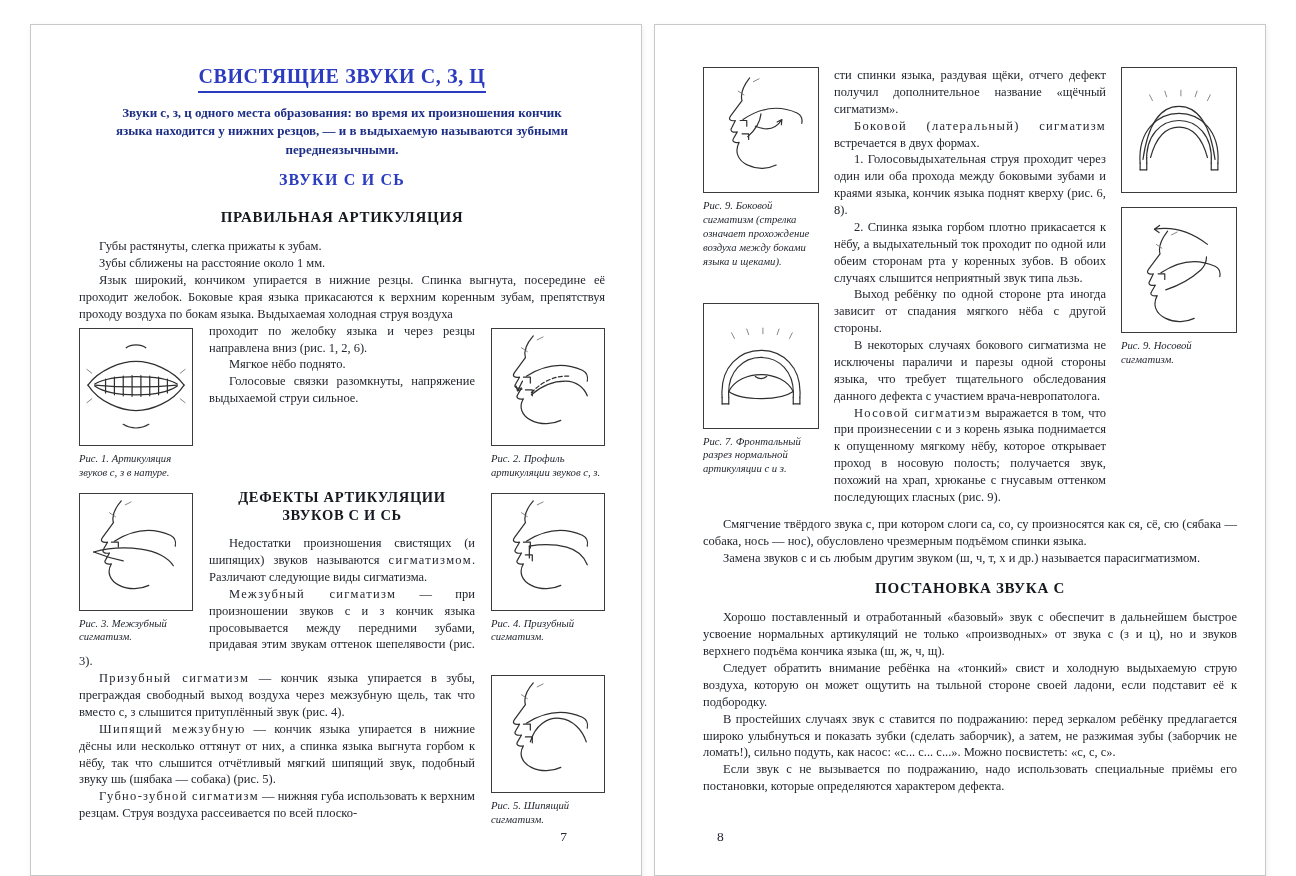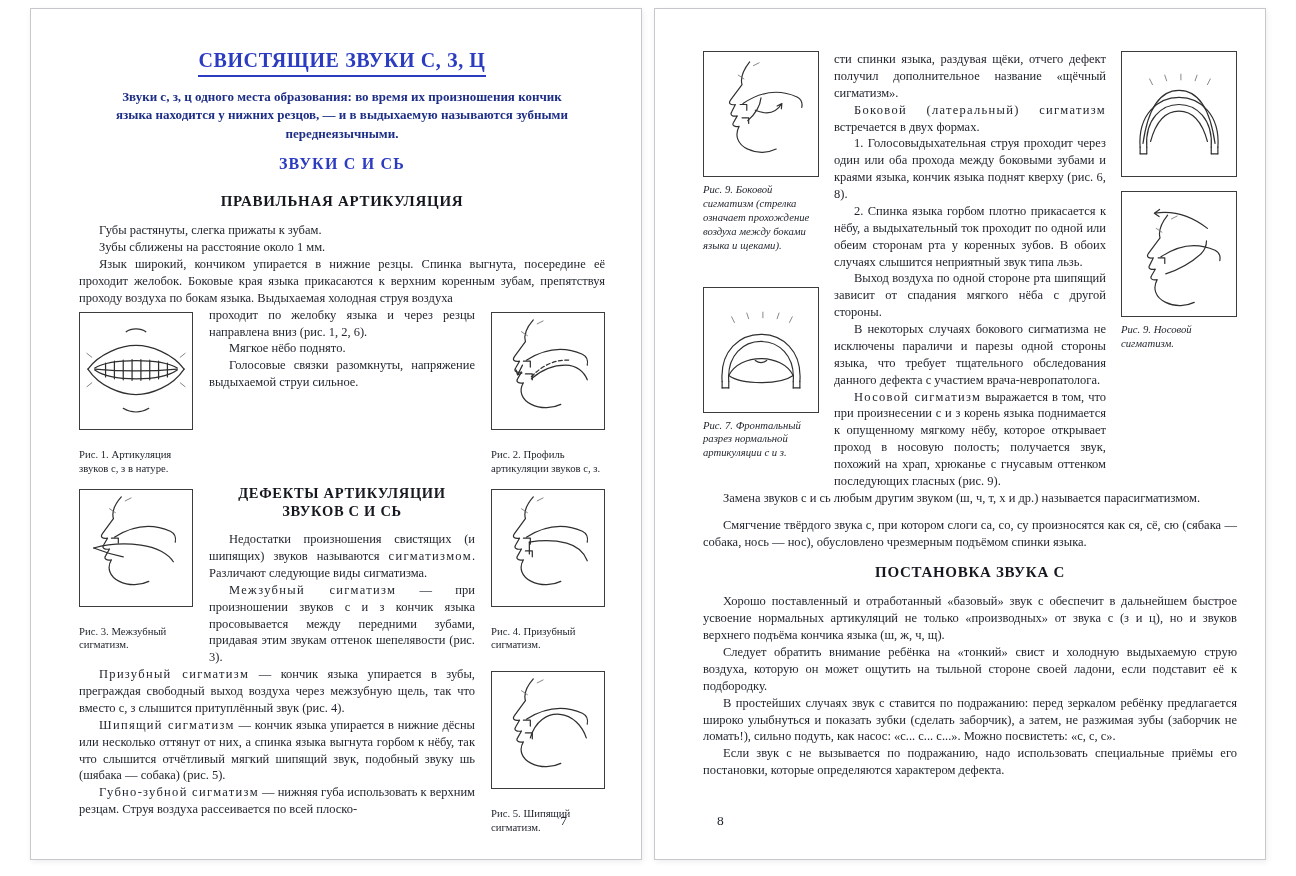--- a/index.html
+++ b/index.html
@@ -12,21 +12,21 @@
   *{box-sizing:border-box;}
   html,body{margin:0;padding:0;}
   body{
     width:1296px;height:876px;background:#ffffff;
     font-family:"Liberation Serif","DejaVu Serif",serif;
     color:var(--ink);
     overflow:hidden;
   }
   .spread{
     width:1296px;height:876px;
-    display:flex;justify-content:center;align-items:flex-start;
+    display:flex;justify-content:center;align-items:flex-end;
     gap:12px;padding-top:8px;
   }
   .page{
     width:612px;height:852px;background:#fff;
     border:1px solid #c6c8cb;
     box-shadow:1px 2px 6px rgba(0,0,0,.07);
     position:relative;overflow:hidden;
   }
   .content{height:100%;}
   .content.left-c{padding:34px 36px 0 48px;}
@@ -62,22 +62,22 @@
   .spaced{letter-spacing:1.3px;}
 
   .fig{width:114px;}
   .fl{float:left;margin:5px 16px 4px 0;}
   .fr{float:right;margin:5px 0 4px 16px;}
   .fig .box{
     width:114px;height:118px;border:1.2px solid #3c3c3c;background:#fff;
     display:flex;align-items:center;justify-content:center;padding:2px;
   }
   .fig .cap{
-    font-size:10.7px;line-height:1.3;
-    margin-top:18px;text-align:left;color:var(--ink);
+    font-size:10.7px;line-height:1.3;font-style:italic;
+    margin-top:6px;text-align:left;color:var(--ink);
   }
   .clearfix::after{content:"";display:block;clear:both;}
 
   .threecol{display:flex;gap:15px;}
   .figcol{width:116px;flex:none;}
   .textcol{flex:1;min-width:0;}
   .figcol .box2{
     width:116px;height:126px;border:1.2px solid #3c3c3c;background:#fff;
     display:flex;align-items:center;justify-content:center;padding:2px;
   }
@@ -204,21 +204,21 @@
               <path d="M32,59 L39,59 L39,65"></path>
               <path d="M37,64 C42,47 54,39 67,40 C80,41 90,52 94,64"></path>
               <path class="lt" d="M44,8 L50,5 M34,20 L28,16"></path>
             </svg>
           </div>
           <div class="cap">Рис. 5. Шипящий сигматизм.</div>
         </div>
 
         <p class="para"><span class="spaced">Призубный сигматизм</span><span> — кончик языка упирается в зубы, преграждая свободный выход воздуха через межзубную щель, так что вместо с, з слышится притуплённый звук (рис. 4).</span></p>
 
-        <p class="para"><span class="spaced">Шипящий сигматизм</span><span> — кончик языка упирается в нижние дёсны или несколько оттянут от них, а спинка языка выгнута горбом к нёбу, так что слышится отчётливый мягкий шипящий звук, подобный звуку шь (шябака — собака) (рис. 5).</span></p>
+        <p class="para"><span class="spaced">Шипящий межзубную</span><span> — кончик языка упирается в нижние дёсны или несколько оттянут от них, а спинка языка выгнута горбом к нёбу, так что слышится отчётливый мягкий шипящий звук, подобный звуку шь (шябака — собака) (рис. 5).</span></p>
 
         <p class="para"><span class="spaced">Губно-зубной сигматизм</span><span> — нижняя губа использовать к верхним резцам. Струя воздуха рассеивается по всей плоско-</span></p>
       </div>
 
     </div>
     <div class="pgnum pg-left">7</div>
   </div>
 
   <div class="page">
     <div class="content right-c">
@@ -256,21 +256,21 @@
             </div>
             <div class="cap">Рис. 7. Фронтальный разрез нормальной артикуляции с и з.</div>
           </div>
         </div>
 
         <div class="textcol">
           <p class="para noindent">сти спинки языка, раздувая щёки, отчего дефект получил дополнительное название «щёчный сигматизм».</p>
           <p class="para"><span class="spaced">Боковой (латеральный) сигматизм</span><span> встречается в двух формах.</span></p>
           <p class="para">1. Голосовыдыхательная струя проходит через один или оба прохода между боковыми зубами и краями языка, кончик языка поднят кверху (рис. 6, 8).</p>
           <p class="para">2. Спинка языка горбом плотно прикасается к нёбу, а выдыхательный ток проходит по одной или обеим сторонам рта у коренных зубов. В обоих случаях слышится неприятный звук типа льзь.</p>
-          <p class="para">Выход воздуха по одной стороне рта шипящий зависит от спадания мягкого нёба с другой стороны.</p>
+          <p class="para">Выход ребёнку по одной стороне рта иногда зависит от спадания мягкого нёба с другой стороны.</p>
           <p class="para">В некоторых случаях бокового сигматизма не исключены параличи и парезы одной стороны языка, что требует тщательного обследования данного дефекта с участием врача-невропатолога.</p>
           <p class="para"><span class="spaced">Носовой сигматизм</span><span> выражается в том, что при произнесении с и з корень языка поднимается к опущенному мягкому нёбу, которое открывает проход в носовую полость; получается звук, похожий на храп, хрюканье с гнусавым оттенком последующих гласных (рис. 9).</span></p>
         </div>
 
         <div class="figcol">
           <div>
             <div class="box2">
               <svg class="figsvg" viewBox="0 0 116 126">
                 <path d="M17,98 C12,28 104,28 99,98"></path>
                 <path d="M24,98 C20,38 96,38 92,98"></path>
@@ -293,22 +293,22 @@
                 <path d="M88,36 C70,22 50,17 32,20 M32,20 L37.5,16 M32,20 L37,23.5"></path>
                 <path class="lt" d="M50,26 L56,23 M40,40 L34,36"></path>
               </svg>
             </div>
             <div class="cap">Рис. 9. Носовой сигматизм.</div>
           </div>
         </div>
 
       </div>
 
+      <p class="para after-cols">Смягчение твёрдого звука с, при котором слоги са, со, су произносятся как ся, сё, сю (сябака — собака, нось — нос), обусловлено чрезмерным подъёмом спинки языка.</p>
       <p class="para">Замена звуков с и сь любым другим звуком (ш, ч, т, х и др.) называется парасигматизмом.</p>
-      <p class="para after-cols">Смягчение твёрдого звука с, при котором слоги са, со, су произносятся как ся, сё, сю (сябака — собака, нось — нос), обусловлено чрезмерным подъёмом спинки языка.</p>
 
       <h3 class="dark-h setup-h">ПОСТАНОВКА ЗВУКА С</h3>
 
       <p class="para">Хорошо поставленный и отработанный «базовый» звук с обеспечит в дальнейшем быстрое усвоение нормальных артикуляций не только «производных» от звука с (з и ц), но и звуков верхнего подъёма кончика языка (ш, ж, ч, щ).</p>
       <p class="para">Следует обратить внимание ребёнка на «тонкий» свист и холодную выдыхаемую струю воздуха, которую он может ощутить на тыльной стороне своей ладони, если подставит её к подбородку.</p>
       <p class="para">В простейших случаях звук с ставится по подражанию: перед зеркалом ребёнку предлагается широко улыбнуться и показать зубки (сделать заборчик), а затем, не разжимая зубы (заборчик не ломать!), сильно подуть, как насос: «с... с... с...». Можно посвистеть: «с, с, с».</p>
       <p class="para">Если звук с не вызывается по подражанию, надо использовать специальные приёмы его постановки, которые определяются характером дефекта.</p>
 
     </div>
     <div class="pgnum pg-right">8</div>

